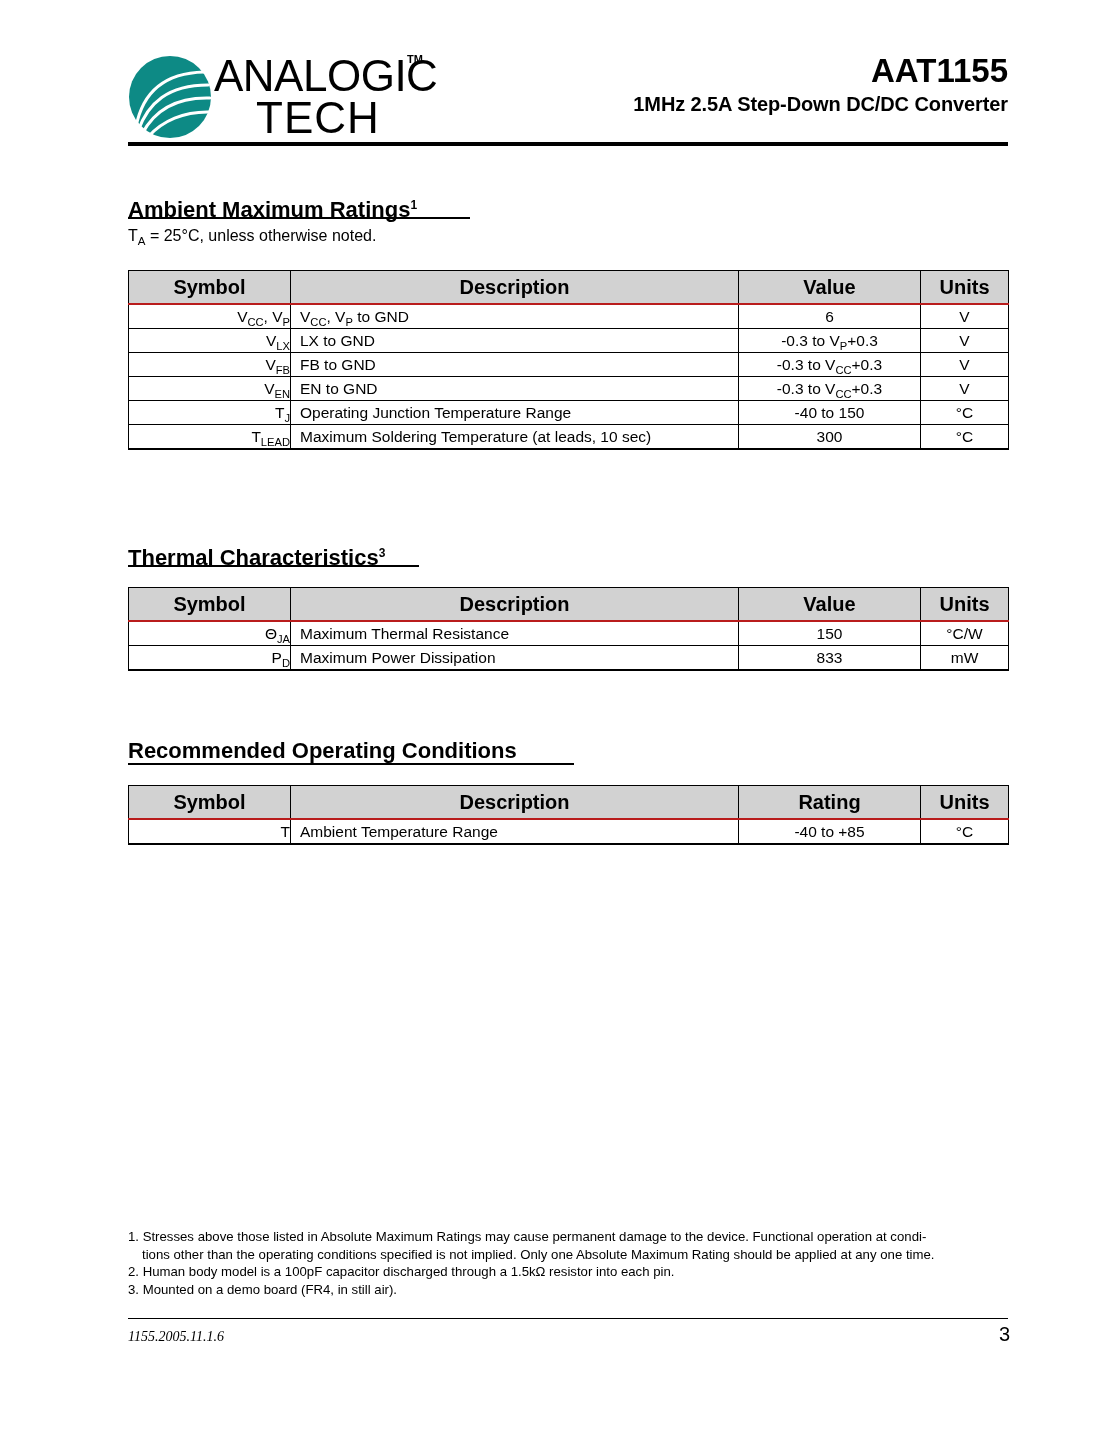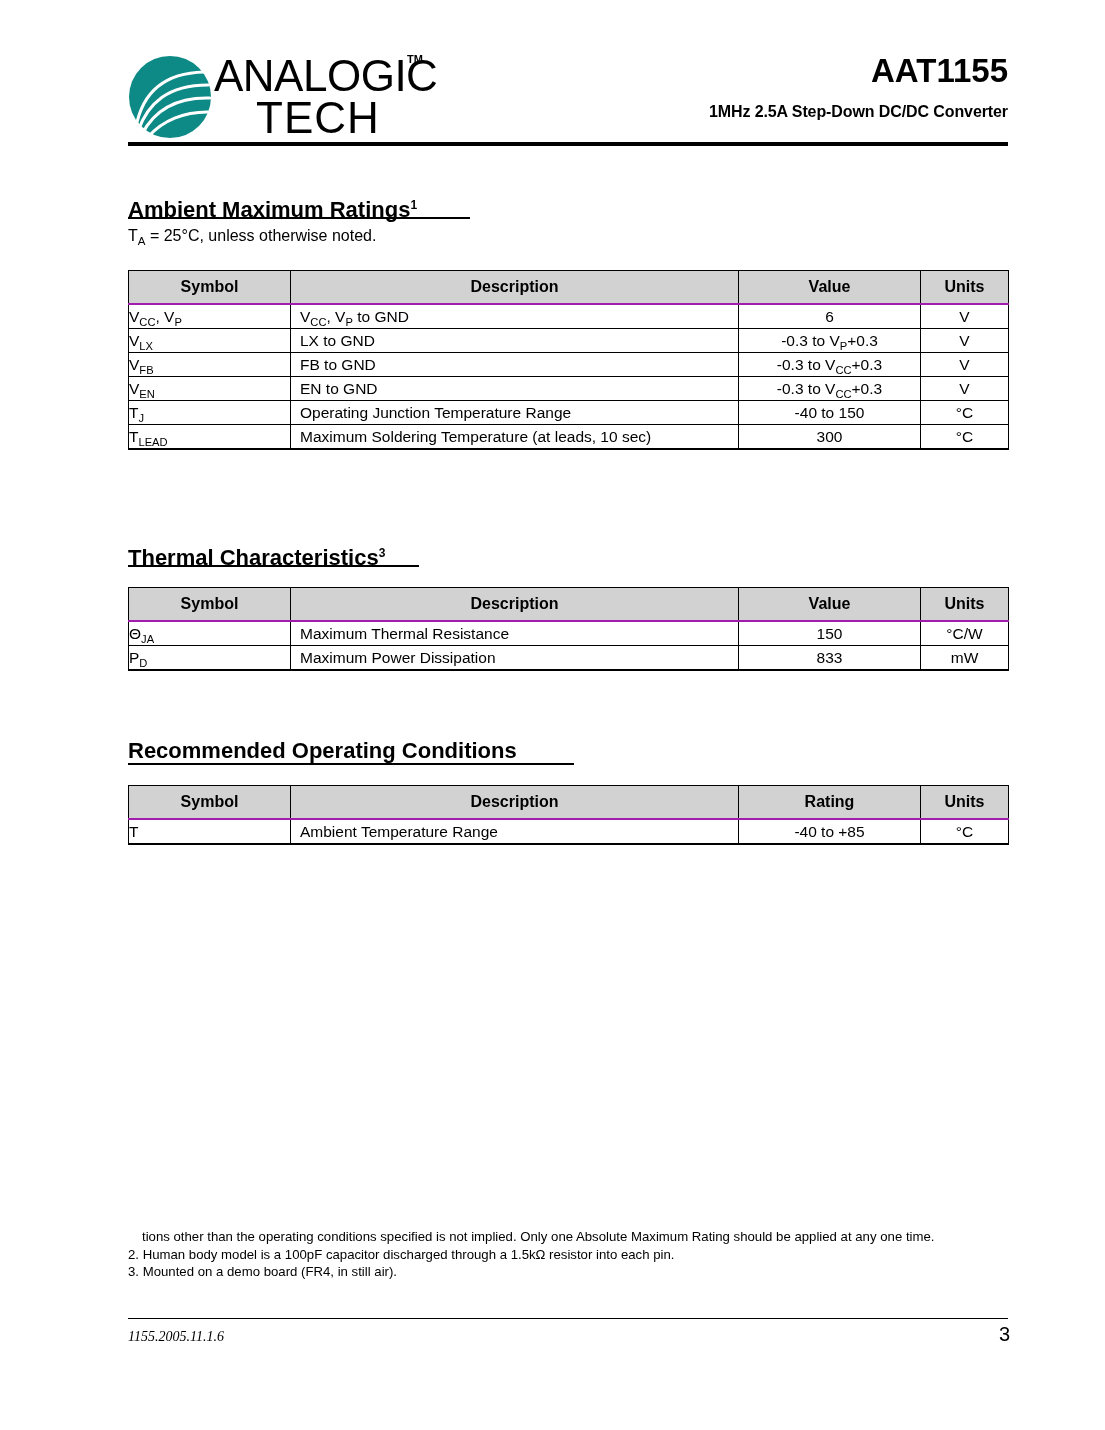--- a/index.html
+++ b/index.html
@@ -90,24 +90,24 @@
     width: 640px;
   }
   .part-number {
     font-size: 33px;
     font-weight: bold;
     line-height: 38px;
     letter-spacing: 0px;
     padding-left: 24px;
   }
   .part-subtitle {
-    font-size: 16px;
+    font-size: 20px;
     font-weight: bold;
     line-height: 26px;
-    margin-top: 9px;
+    margin-top: 1px;
     letter-spacing: -0.1px;
   }
   .header-rule {
     position: absolute;
     left: 128px;
     top: 142px;
     width: 880px;
     height: 4px;
     background: #000000;
   }
@@ -145,30 +145,30 @@
   }
   .dtable td, .dtable th {
     border: 1px solid #000000;
     padding: 0;
     height: 23px;
     vertical-align: middle;
   }
   .dtable thead th {
     background: #d2d2d2;
     font-weight: bold;
-    font-size: 16px;
+    font-size: 20px;
     height: 32px;
-    border-bottom: 2px solid #a21caf;
+    border-bottom: 2px solid #b91c1c;
   }
   .dtable thead th.c-sym,
   .dtable thead th.c-val,
   .dtable thead th.c-unit { text-align: center; }
   .dtable thead th.c-desc { text-align: center; }
 
-  .dtable td.c-sym   { text-align: left; margin-left: 36px; }
+  .dtable td.c-sym   { text-align: right; margin-left: 36px; }
   .dtable td.c-desc  { text-align: left; padding-left: 9px; }
   .dtable td.c-val   { text-align: center; }
   .dtable td.c-unit  { text-align: center; }
 
   .dtable tbody tr:last-child td { border-bottom: 2px solid #000000; }
 
   sub { font-size: 0.72em; vertical-align: sub; line-height: 0; }
   sup.fn { font-size: 0.72em; vertical-align: super; line-height: 0; }
 
   
@@ -357,20 +357,21 @@
             <td class="c-sym"><span>T</span></td>
             <td class="c-desc"><span>Ambient Temperature Range</span></td>
             <td class="c-val"><span>-40 to +85</span></td>
             <td class="c-unit">°C</td>
           </tr>
         </tbody>
       </table>
     </div>
 
   <div class="footnotes">
+    <span class="fnline">1. Stresses above those listed in Absolute Maximum Ratings may cause permanent damage to the device.  Functional operation at condi-</span>
     <span class="fnline indent">tions other than the operating conditions specified is not implied.  Only one Absolute Maximum Rating should be applied at any one time.</span>
     <span class="fnline">2. Human body model is a 100pF capacitor discharged through a 1.5kΩ resistor into each pin.</span>
     <span class="fnline">3. Mounted on a demo board (FR4, in still air).</span>
   </div>
 
   <div class="footer-rule"></div>
   <div class="footer-doc">1155.2005.11.1.6</div>
   <div class="footer-page">3</div>
 
 </div>

